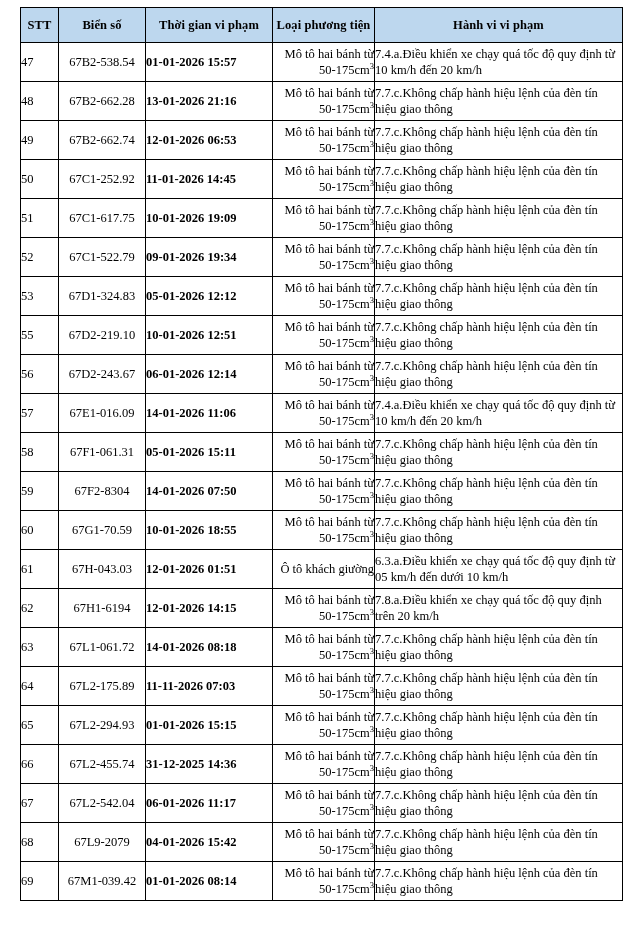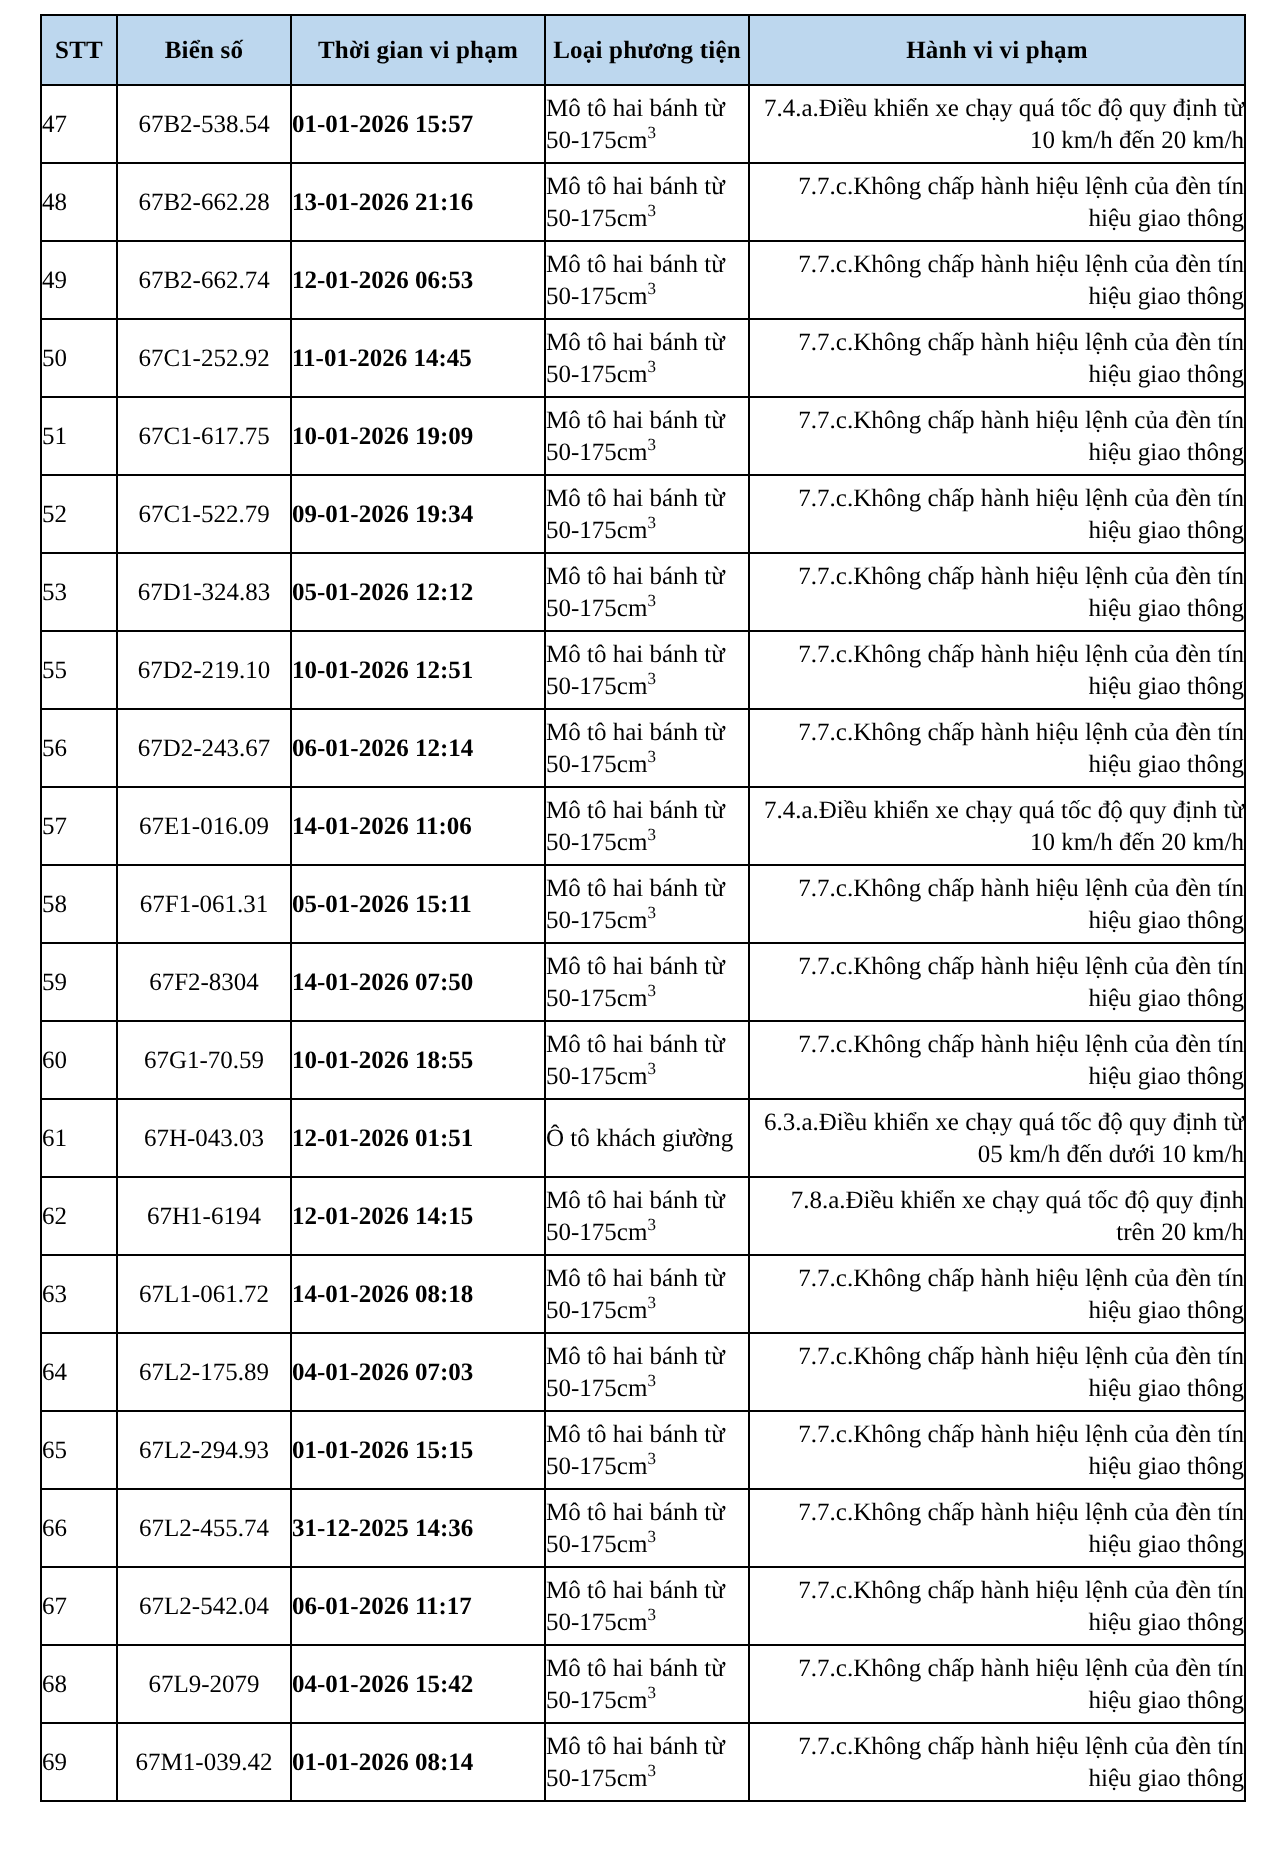--- a/index.html
+++ b/index.html
@@ -70,25 +70,25 @@
     font-family: Liberation Serif, serif;
   }
   td.cell-plate {
     text-align: center;
     margin-left: 47px;
   }
   td.cell-time {
     font-weight: bold;
   }
   td.cell-type {
+    text-align: right;
+    padding: 0 2px;
+  }
+  td.cell-act {
     text-align: left;
-    padding: 0 2px;
-  }
-  td.cell-act {
-    text-align: right;
     padding: 0 2px 0 3px;
     line-height: 1.28;
   }
 
   .type-inner, .act-inner {
     display: block;
   }
 
   sup {
     font-size: 0.68em;
@@ -274,21 +274,21 @@
             <td class="cell-time">14-01-2026 08:18</td>
             <td class="cell-type">
               <span class="type-inner">Mô tô hai bánh từ</span>
               <span class="type-inner"><span>50-175cm</span><sup>3</sup></span>
             </td>
             <td class="cell-act">7.7.c.Không chấp hành hiệu lệnh của đèn tín hiệu giao thông</td>
           </tr>
           <tr>
             <td class="cell-stt">64</td>
             <td class="cell-plate">67L2-175.89</td>
-            <td class="cell-time">04-01-2026 07:03</td>
+            <td class="cell-time">11-11-2026 07:03</td>
             <td class="cell-type">
               <span class="type-inner">Mô tô hai bánh từ</span>
               <span class="type-inner"><span>50-175cm</span><sup>3</sup></span>
             </td>
             <td class="cell-act">7.7.c.Không chấp hành hiệu lệnh của đèn tín hiệu giao thông</td>
           </tr>
           <tr>
             <td class="cell-stt">65</td>
             <td class="cell-plate">67L2-294.93</td>
             <td class="cell-time">01-01-2026 15:15</td>

